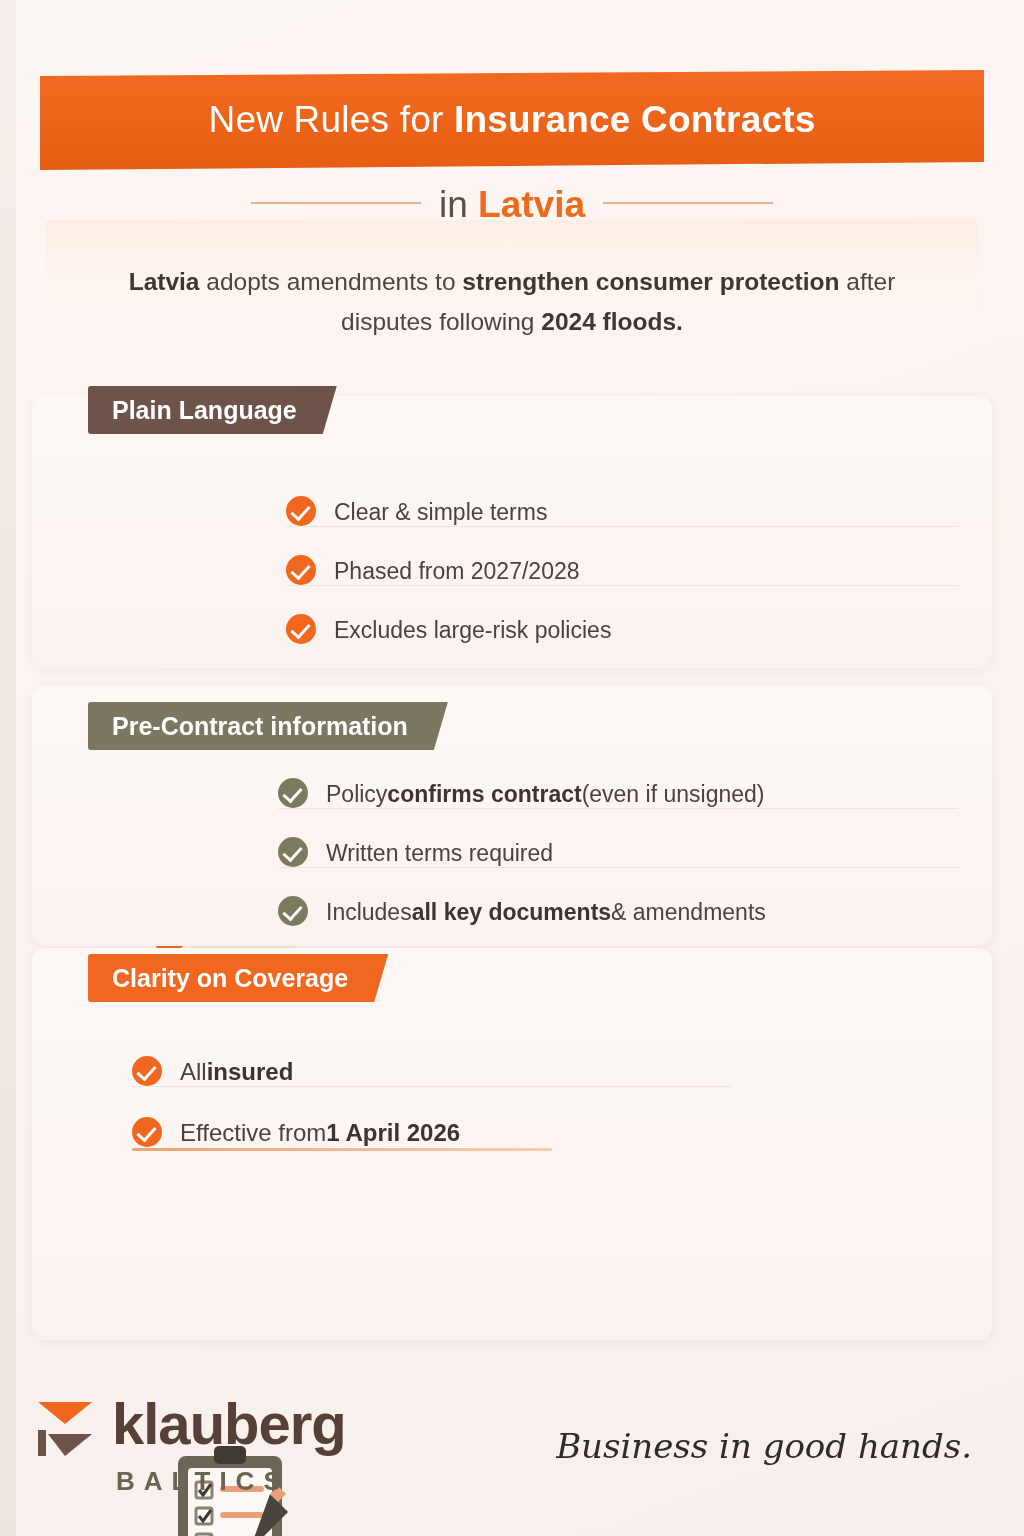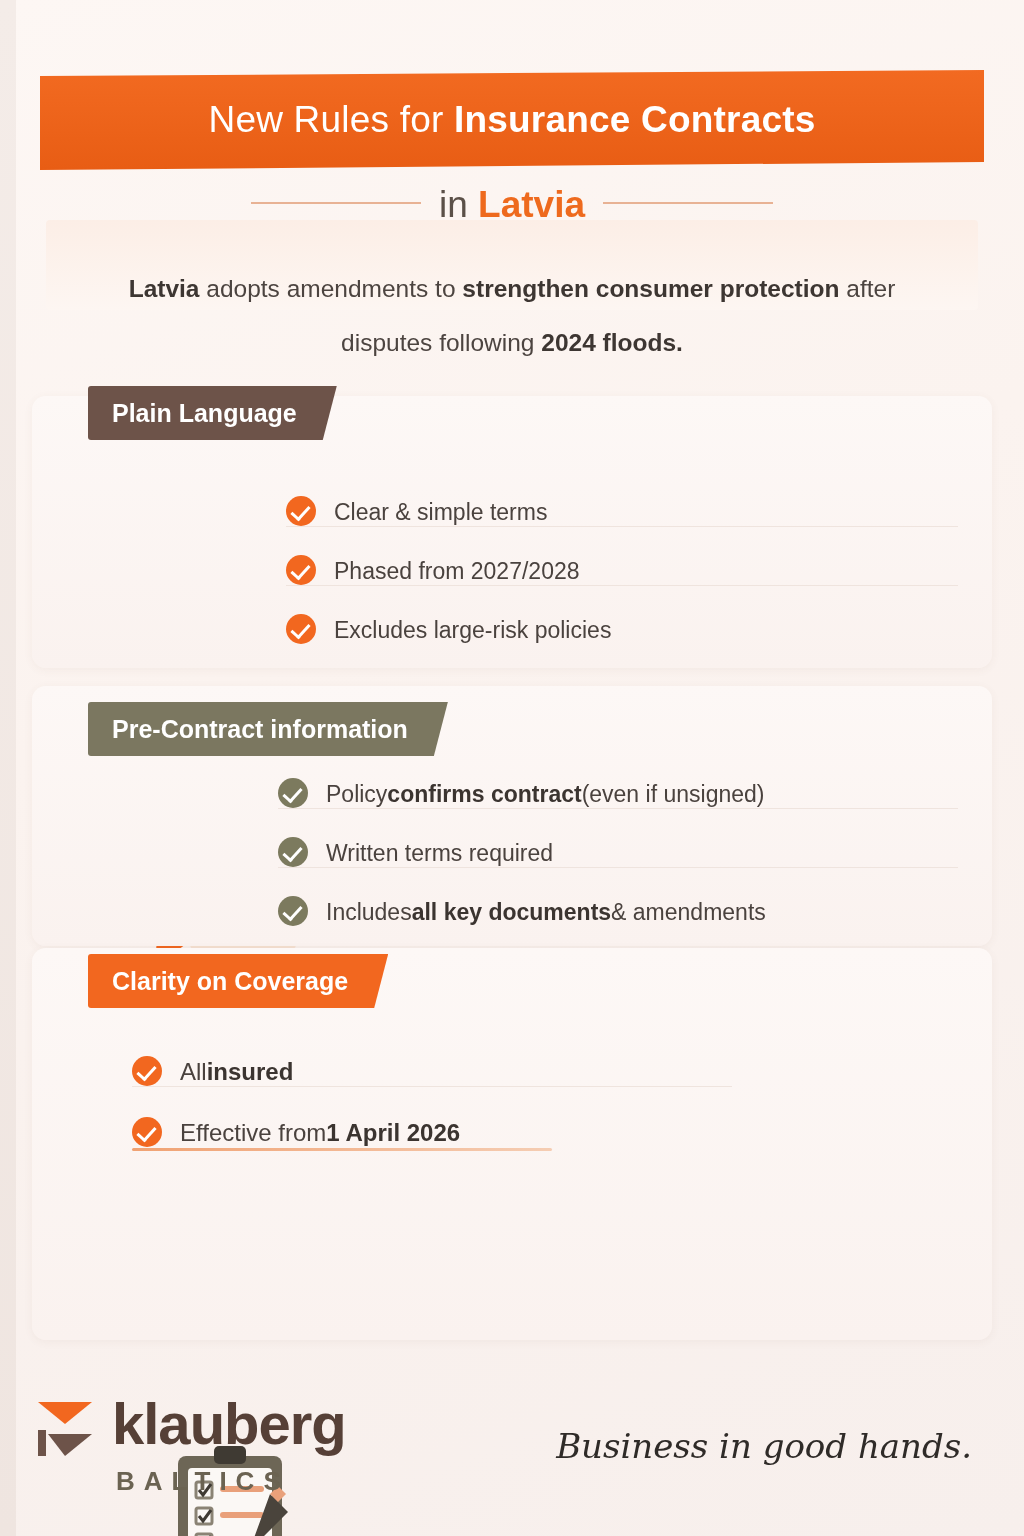--- a/index.html
+++ b/index.html
@@ -81,21 +81,21 @@
   }
 
   
   .intro {
     position: absolute;
     left: 120px;
     top: 262px;
     width: 784px;
     text-align: center;
     font-size: 24.5px;
-    line-height: 54px;
+    line-height: 40px;
     color: #4c4440;
   }
   .intro b { font-weight: 700; color: #3d3632; }
 
   
   .card {
     position: absolute;
     left: 32px;
     width: 960px;
     background: linear-gradient(180deg, #fdf8f6 0%, #faf2ef 100%);
@@ -103,21 +103,21 @@
     box-shadow: 0 2px 10px rgba(120, 90, 70, .06);
   }
   #card-plain { top: 396px; height: 272px; }
   #card-pre   { top: 686px; height: 260px; }
   #card-clar  { top: 948px; height: 392px; }
 
   .tag {
     position: absolute;
     left: 56px;
     top: 12px;
-    height: 54px;
+    height: 48px;
     padding: 0 40px 0 24px;
     display: flex;
     align-items: center;
     color: #fff;
     font-size: 25px;
     font-weight: 700;
     clip-path: polygon(0 0, 100% 0, calc(100% - 14px) 100%, 0 100%);
     border-radius: 3px 0 0 3px;
   }
   #tag-plain { background: #6d5349; top: -10px; }

